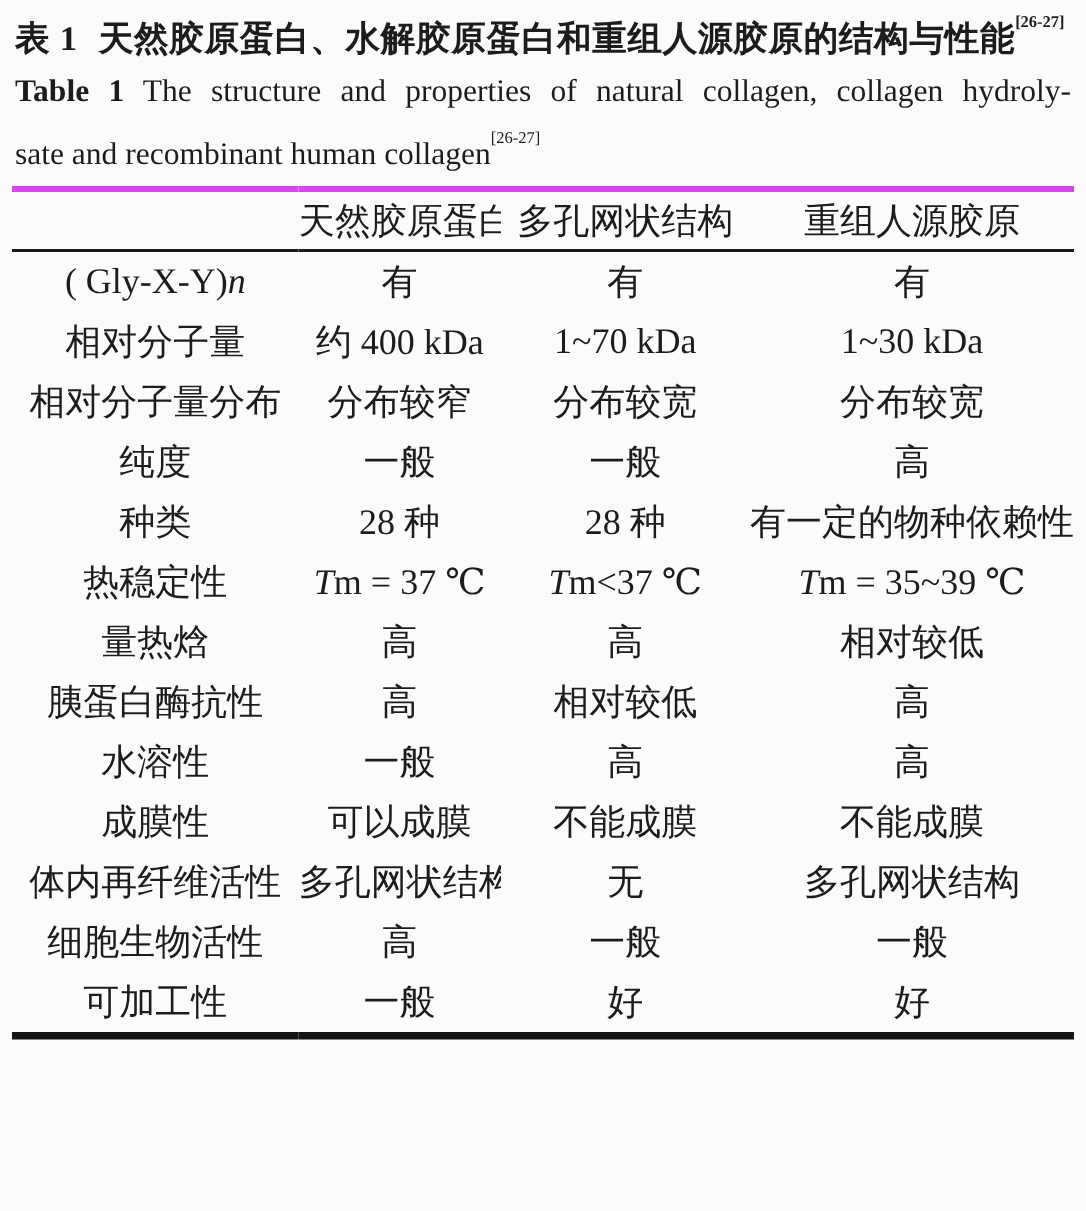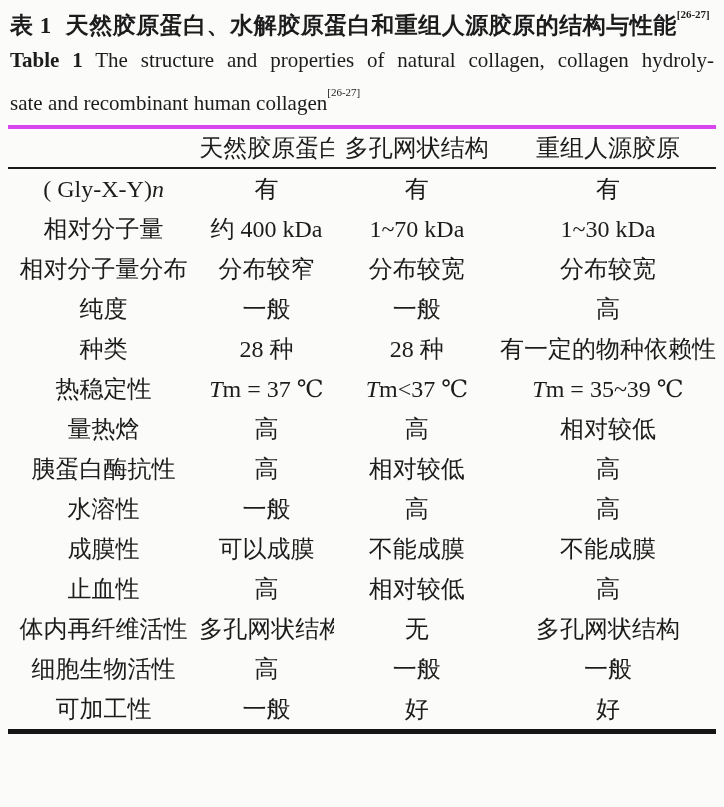--- a/index.html
+++ b/index.html
@@ -164,26 +164,20 @@
           <td>高</td>
           <td>高</td>
         </tr>
         <tr>
           <th>成膜性</th>
           <td>可以成膜</td>
           <td>不能成膜</td>
           <td>不能成膜</td>
         </tr>
         <tr>
-          <th>止血性</th>
-          <td>高</td>
-          <td>相对较低</td>
-          <td>高</td>
-        </tr>
-        <tr>
           <th>体内再纤维活性</th>
           <td>多孔网状结构</td>
           <td>无</td>
           <td>多孔网状结构</td>
         </tr>
         <tr>
           <th>细胞生物活性</th>
           <td>高</td>
           <td>一般</td>
           <td>一般</td>

